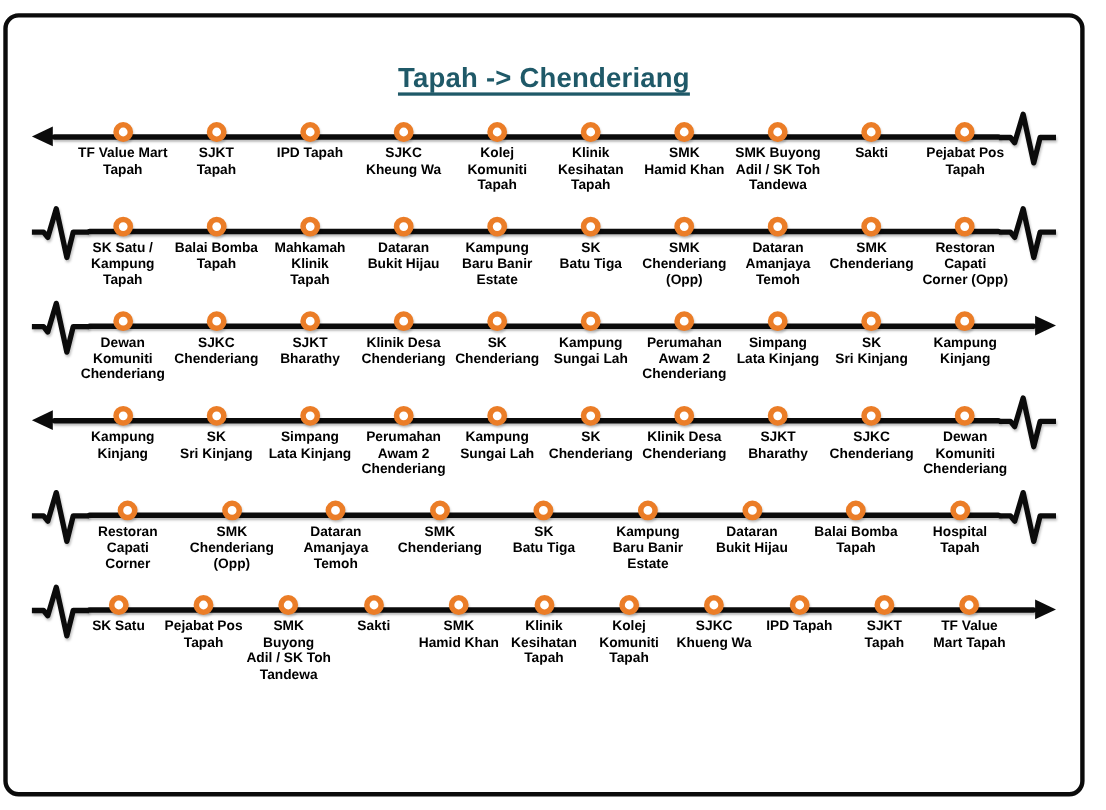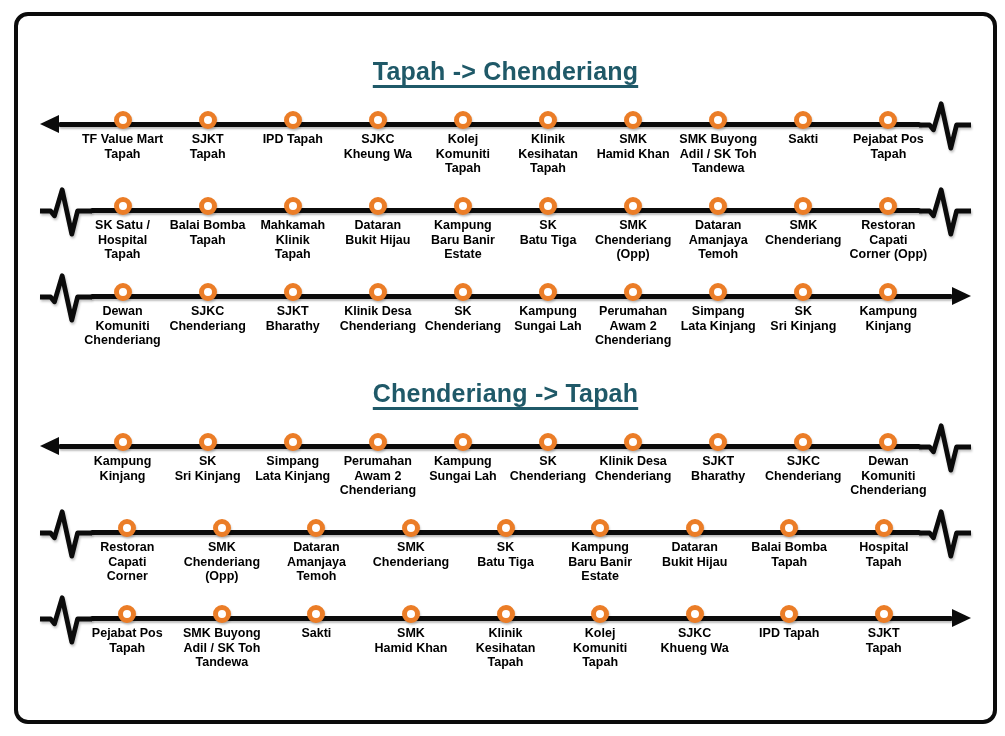--- a/index.html
+++ b/index.html
@@ -1,37 +1,37 @@
 <!DOCTYPE html>
 <html style="--orange: #EB7D27; --teal: #1F5968; --line: #0b0b0b;"><head>
 <meta charset="utf-8">
 <style>
   :root { --orange:#EB7D27; --teal:#1F5968; --line:#0b0b0b; }
   * { box-sizing:border-box; }
   html,body { margin:0; padding:0; background:#ffffff; width:1005px; height:736px;
     font-family:"Liberation Sans", sans-serif; overflow:hidden; }
-  .frame { position:absolute; left:14px; top:12px; width:983px; height:712px;
+  .frame { position:absolute; left:3px; top:12px; width:983px; height:712px;
     border:4px solid var(--line); border-radius:14px; background:#fff; }
   h2.sec-title { text-align:center; color:var(--teal); font-size:25px; line-height:30px;
     font-weight:bold; text-decoration:underline; text-decoration-thickness:2.5px;
     text-underline-offset:5px; margin:22px 0 14px; letter-spacing:.2px; }
   section:first-child h2.sec-title { margin-top:40px; }
   .row { position:relative; height:84px; margin:0 16px 2px; }
   .track-line { position:absolute; top:22px; height:5px; background:var(--line);
     border-radius:3px; box-shadow:1px 2px 2px rgba(0,0,0,.25); z-index:0; }
   .arrow-left, .arrow-right { position:absolute; top:15px; width:0; height:0;
     border-top:9.5px solid transparent; border-bottom:9.5px solid transparent; z-index:1; }
   .arrow-left  { left:6px;  border-right:19px solid var(--line); }
   .arrow-right { right:6px; border-left:19px solid var(--line); }
   svg.pulse { position:absolute; top:-2px; z-index:1;
     filter:drop-shadow(1px 2px 1px rgba(0,0,0,.25)); }
   svg.pulse.t-start { left:6px; }
   svg.pulse.t-end   { right:6px; }
   .stops { position:absolute; left:46px; right:46px; top:11px; display:flex;
-    justify-content:space-between; }
+    justify-content:flex-end; }
   .stop { flex:1 1 0; min-width:0; display:flex; flex-direction:column; align-items:center; }
   .circle { width:18px; height:18px; border:5px solid var(--orange); border-radius:50%;
     background:#fff; z-index:2; box-shadow:1px 2px 2px rgba(0,0,0,.18); }
   .stop-label { margin-top:3px; font-size:12.5px; font-weight:bold; color:#000;
     text-align:center; line-height:1.16; white-space:pre-line; }
 </style>
 </head>
 <body>
 
 <div class="frame">
@@ -103,21 +103,21 @@
           <svg width="52" height="54" viewBox="0 0 54 56" class="pulse t-start">
             <polyline points="0,28 11,28 15,33 23,6 33,52 39,28 54,28" fill="none" stroke="var(--line)" stroke-width="5" stroke-linejoin="round" stroke-linecap="round"></polyline>
           </svg>
           <svg width="52" height="54" viewBox="0 0 54 56" class="pulse t-end">
             <polyline points="0,28 11,28 15,33 23,6 33,52 39,28 54,28" fill="none" stroke="var(--line)" stroke-width="5" stroke-linejoin="round" stroke-linecap="round"></polyline>
           </svg>
           <div class="stops">
             <div class="stop">
               <span class="circle"></span>
               <span class="stop-label">SK Satu /
-Hospital
+Kampung
 Tapah</span>
             </div>
             <div class="stop">
               <span class="circle"></span>
               <span class="stop-label">Balai Bomba
 Tapah</span>
             </div>
             <div class="stop">
               <span class="circle"></span>
               <span class="stop-label">Mahkamah
@@ -221,21 +221,20 @@
             </div>
             <div class="stop">
               <span class="circle"></span>
               <span class="stop-label">Kampung
 Kinjang</span>
             </div>
           </div>
         </div>
       </section>
       <section>
-        <h2 class="sec-title">Chenderiang -&gt; Tapah</h2>
         <div class="row">
           <div class="track-line" style="left: 24px; right: 56px;"></div>
           <span class="arrow-left"></span>
           <svg width="52" height="54" viewBox="0 0 54 56" class="pulse t-end">
             <polyline points="0,28 11,28 15,33 23,6 33,52 39,28 54,28" fill="none" stroke="var(--line)" stroke-width="5" stroke-linejoin="round" stroke-linecap="round"></polyline>
           </svg>
           <div class="stops">
             <div class="stop">
               <span class="circle"></span>
               <span class="stop-label">Kampung
@@ -352,20 +351,24 @@
         </div>
         <div class="row">
           <div class="track-line" style="left: 56px; right: 24px;"></div>
           <svg width="52" height="54" viewBox="0 0 54 56" class="pulse t-start">
             <polyline points="0,28 11,28 15,33 23,6 33,52 39,28 54,28" fill="none" stroke="var(--line)" stroke-width="5" stroke-linejoin="round" stroke-linecap="round"></polyline>
           </svg>
           <span class="arrow-right"></span>
           <div class="stops">
             <div class="stop">
               <span class="circle"></span>
+              <span class="stop-label">SK Satu</span>
+            </div>
+            <div class="stop">
+              <span class="circle"></span>
               <span class="stop-label">Pejabat Pos
 Tapah</span>
             </div>
             <div class="stop">
               <span class="circle"></span>
               <span class="stop-label">SMK Buyong
 Adil / SK Toh
 Tandewa</span>
             </div>
             <div class="stop">
@@ -395,18 +398,23 @@
 Khueng Wa</span>
             </div>
             <div class="stop">
               <span class="circle"></span>
               <span class="stop-label">IPD Tapah</span>
             </div>
             <div class="stop">
               <span class="circle"></span>
               <span class="stop-label">SJKT
 Tapah</span>
+            </div>
+            <div class="stop">
+              <span class="circle"></span>
+              <span class="stop-label">TF Value
+Mart Tapah</span>
             </div>
           </div>
         </div>
       </section>
     </div>
 </div>
 
 </body></html>

